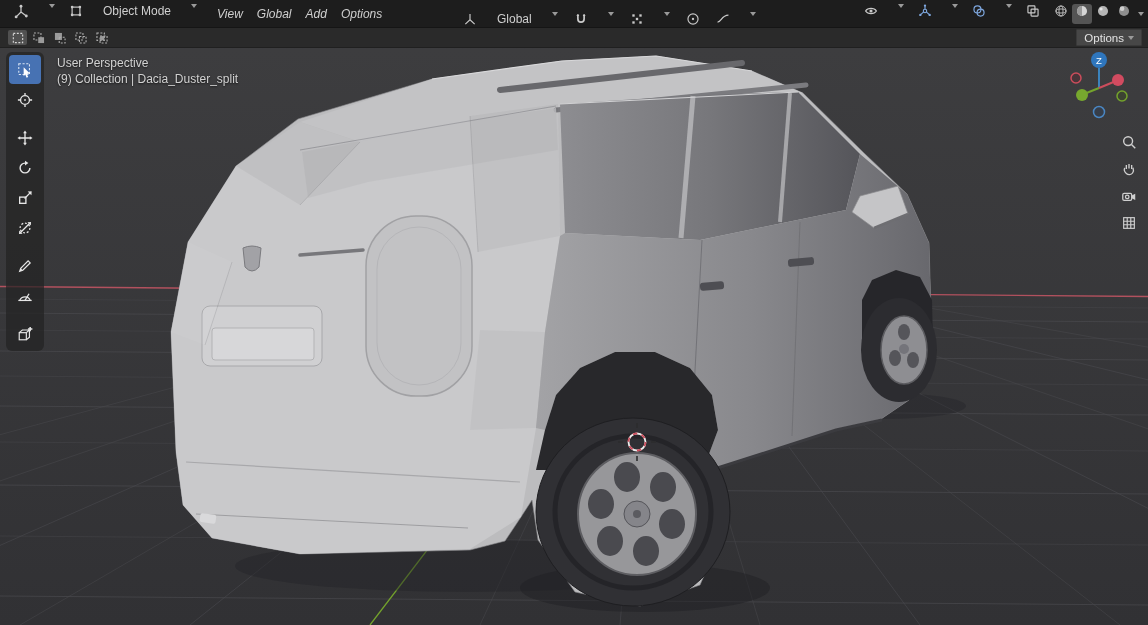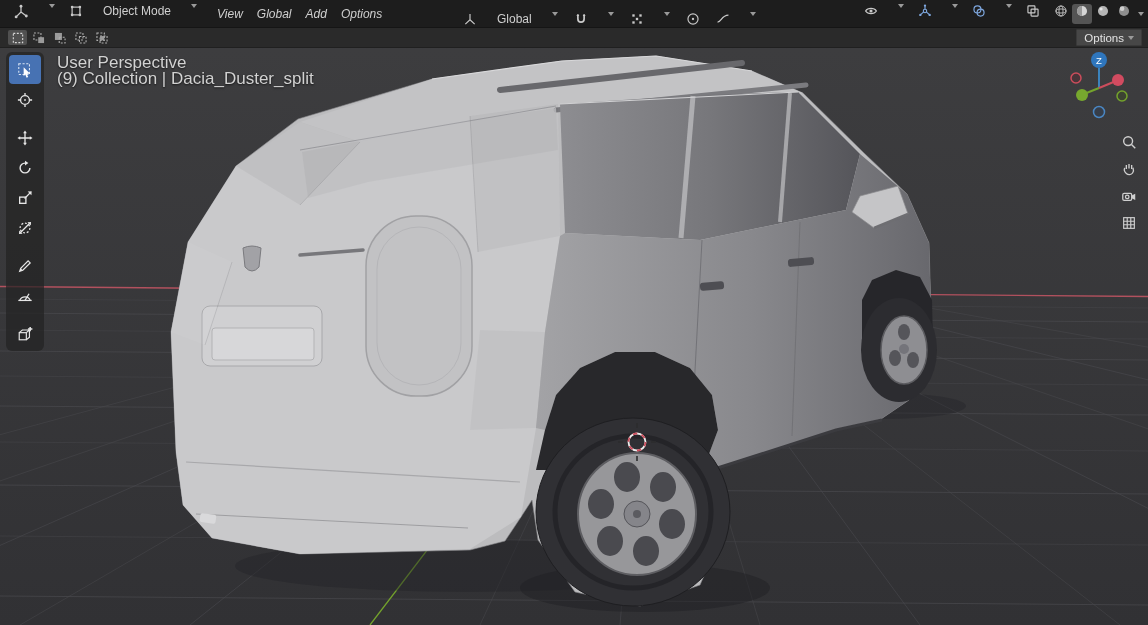--- a/index.html
+++ b/index.html
@@ -50,21 +50,21 @@
     position:absolute;left:6px;top:52px;z-index:20;
     background:rgba(34,34,34,0.72);border-radius:6px;padding:3px 3px;
     display:flex;flex-direction:column;gap:1px;
   }
   .tbtn{
     width:32px;height:29px;border-radius:4px;display:flex;align-items:center;justify-content:center;
   }
   .tbtn.active{background:#4772b3;}
   .tgap{height:7px;}
   
-  #vp-text{position:absolute;left:57px;top:55px;z-index:10;color:#d2d2d2;font-size:17px;line-height:16px;
+  #vp-text{position:absolute;left:57px;top:55px;z-index:10;color:#d2d2d2;font-size:12px;line-height:16px;
     text-shadow:0 1px 2px rgba(0,0,0,.65);}
   
   #nav-gizmo{position:absolute;right:10px;top:48px;z-index:10;}
   #nav-stack{position:absolute;right:8px;top:131px;z-index:10;display:flex;flex-direction:column;gap:5px;}
   #nav-stack .nbtn{width:22px;height:22px;display:flex;align-items:center;justify-content:center;border-radius:11px;}
 </style>
 </head>
 <body>
 
 <svg id="scene" viewBox="0 0 1148 625">

